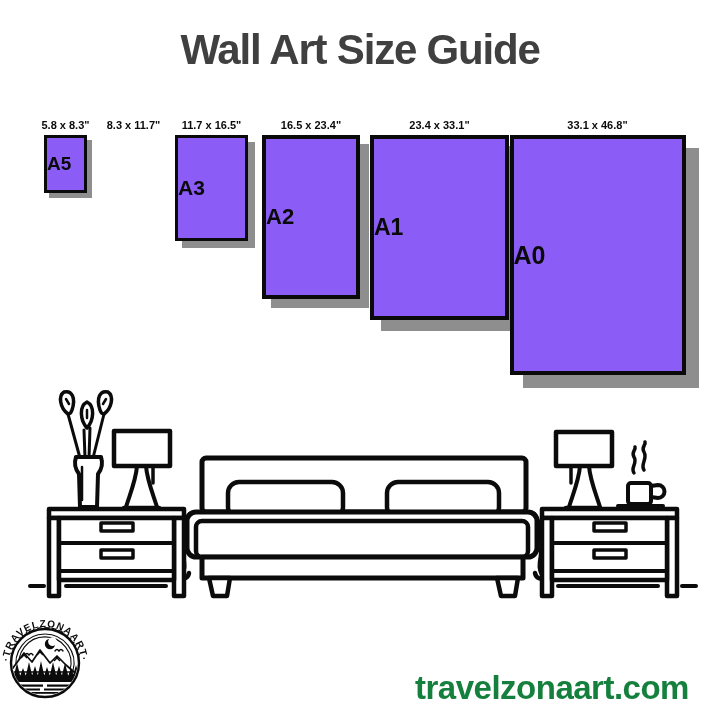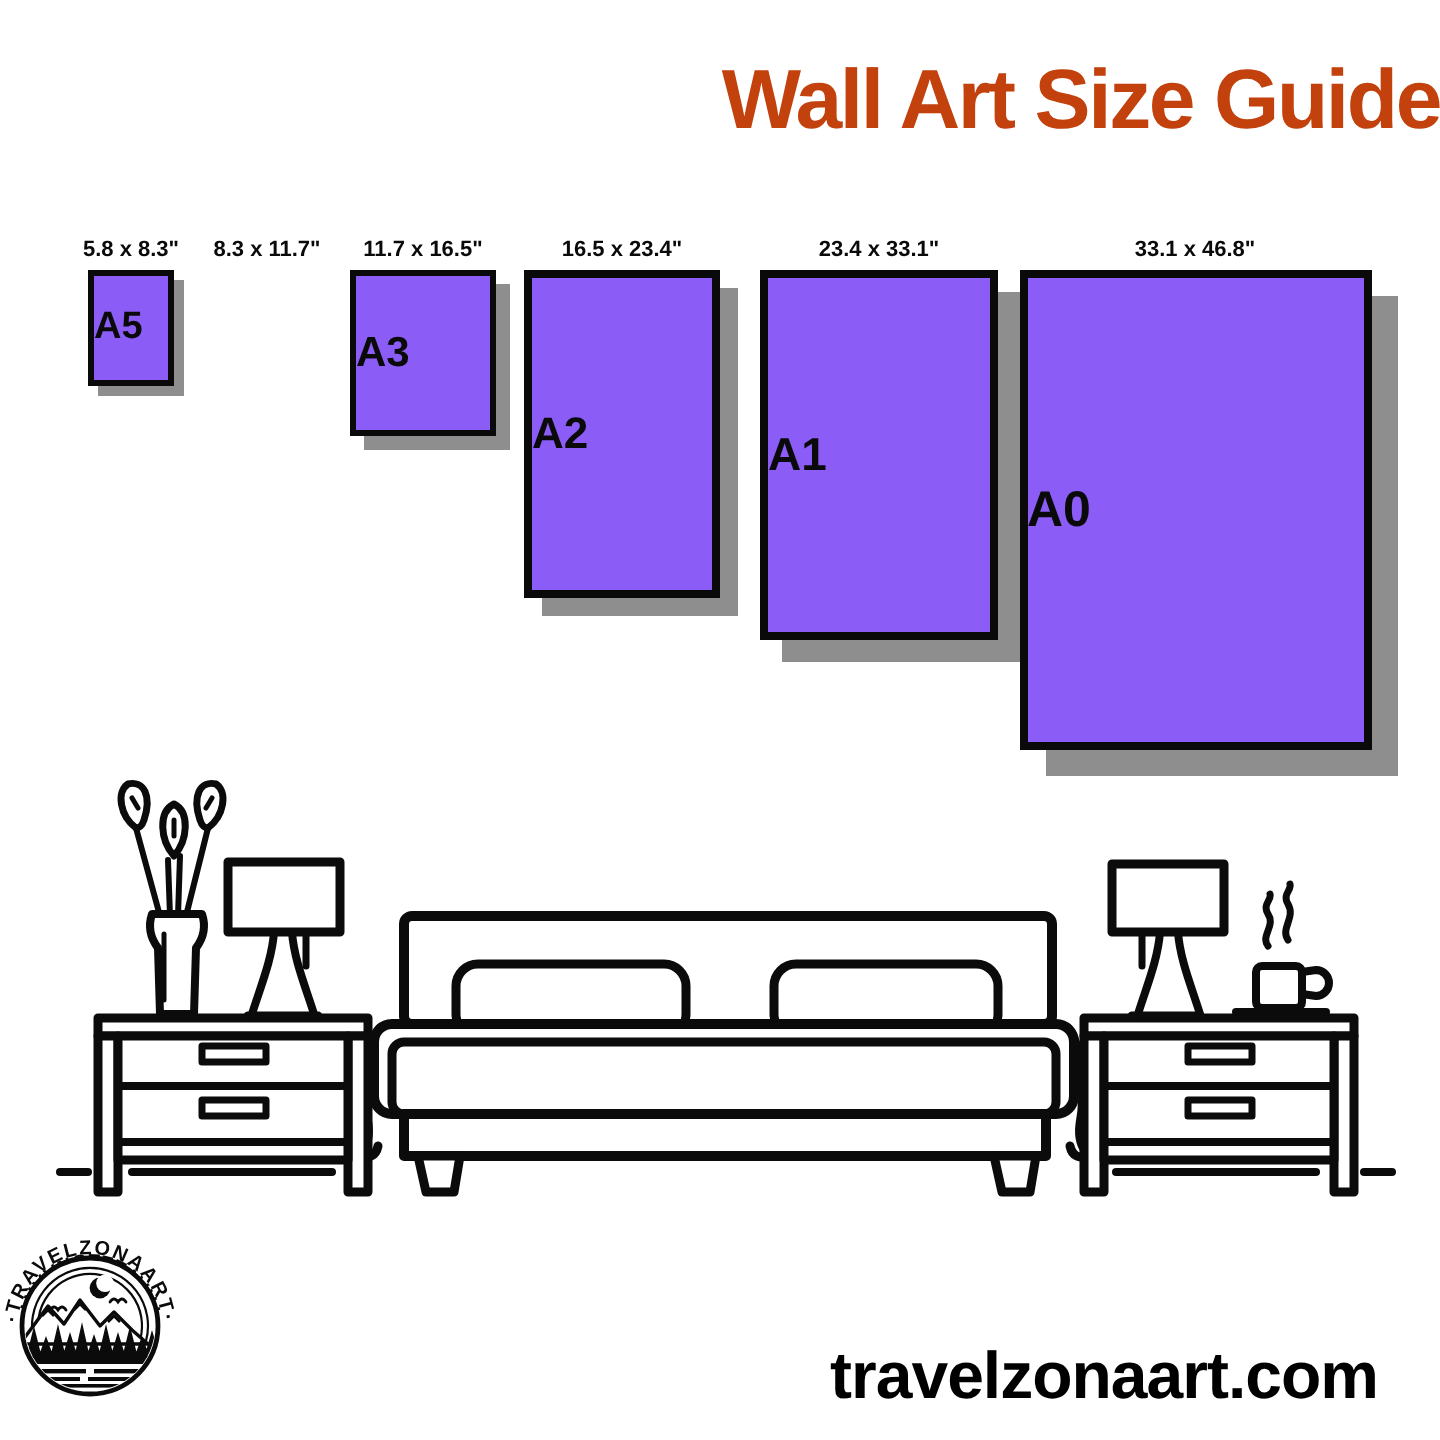--- a/index.html
+++ b/index.html
@@ -2,46 +2,46 @@
 <html><head>
 <meta charset="utf-8">
 <style>
   html,body{margin:0;padding:0;}
   body{
     width:720px;height:720px;position:relative;background:#ffffff;
     font-family:"Liberation Sans", sans-serif;color:#000;
     overflow:hidden;
   }
   .title{
-    position:absolute;top:26px;left:0;width:720px;text-align:right;
-    font-size:42px;font-weight:700;letter-spacing:-1.2px;color:#c2410c;
+    position:absolute;top:26px;left:0;width:720px;text-align:center;
+    font-size:42px;font-weight:700;letter-spacing:-1.2px;color:#404040;
   }
   
   .size-item{position:absolute;top:118px;display:flex;flex-direction:column;align-items:center;}
   .dims{
     height:13px;margin-bottom:4px;font-size:11px;font-weight:700;
     white-space:nowrap;color:#0a0a0a;display:flex;justify-content:center;align-items:flex-end;
   }
   .paper{
     background:#8b5cf6;border:3px solid #0a0a0a;box-sizing:border-box;
     display:flex;align-items:center;
     font-weight:700;color:#0a0a0a;
   }
   .i0{left:44px;width:43px}  .i0 .paper{width:43px;height:58px;box-shadow:5px 5px 0 #8e8e8e;font-size:19px}
   .i1{left:104px;width:59px} .i1 .paper{width:59px;height:73px;box-shadow:6px 6px 0 #8e8e8e;font-size:20px}
-  .i2{left:175px;width:73px} .i2 .paper{width:73px;height:83px;box-shadow:7px 7px 0 #8e8e8e;font-size:21px}
+  .i2{left:175px;width:73px} .i2 .paper{width:73px;height:106px;box-shadow:7px 7px 0 #8e8e8e;font-size:21px}
   .i3{left:262px;width:98px} .i3 .paper{width:98px;height:164px;border-width:4px;box-shadow:9px 9px 0 #8e8e8e;font-size:22px}
-  .i4{left:380px;width:119px}.i4 .paper{width:119px;height:185px;border-width:4px;box-shadow:11px 11px 0 #8e8e8e;font-size:23px}
+  .i4{left:380px;width:119px}.i4 .paper{width:139px;height:185px;border-width:4px;box-shadow:11px 11px 0 #8e8e8e;font-size:23px}
   .i5{left:520px;width:155px}.i5 .paper{width:176px;height:240px;border-width:4px;box-shadow:13px 13px 0 #8e8e8e;font-size:25px}
   
   .scene{position:absolute;left:0;top:380px;}
   .logo{position:absolute;left:2px;top:617px;}
   .website{
     position:absolute;left:402px;top:669px;width:300px;text-align:center;
-    font-size:33px;font-weight:700;letter-spacing:-0.5px;color:#000000;white-space:nowrap;
+    font-size:33px;font-weight:700;letter-spacing:-0.5px;color:#15803d;white-space:nowrap;
   }
   .lineart{stroke:#0b0b0b;fill:none;stroke-linecap:round;stroke-linejoin:round;}
   .fillw{fill:#ffffff;}
 </style>
 </head>
 <body>
 
 <div class="title">Wall Art Size Guide</div>
 
 <div class="size-item i0">

